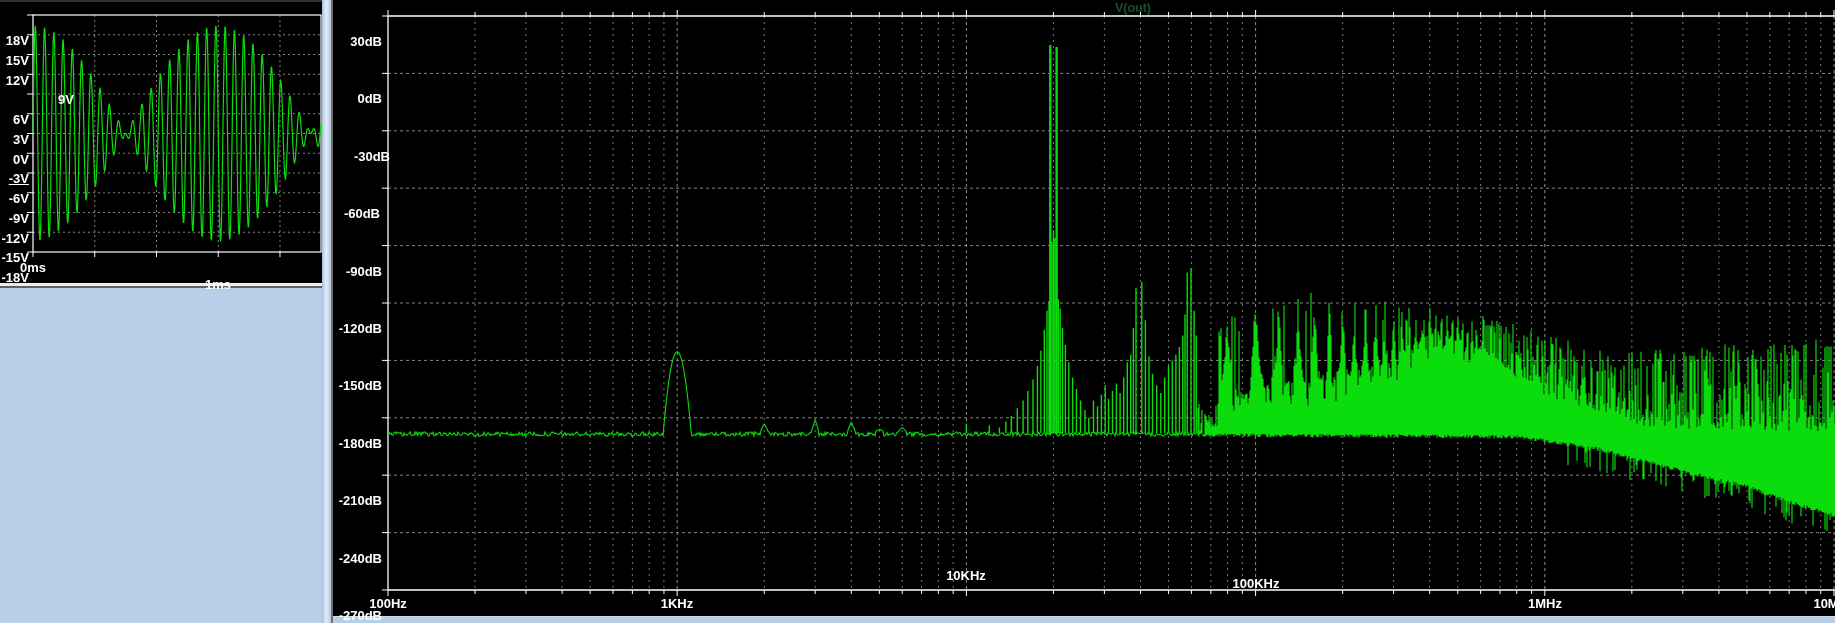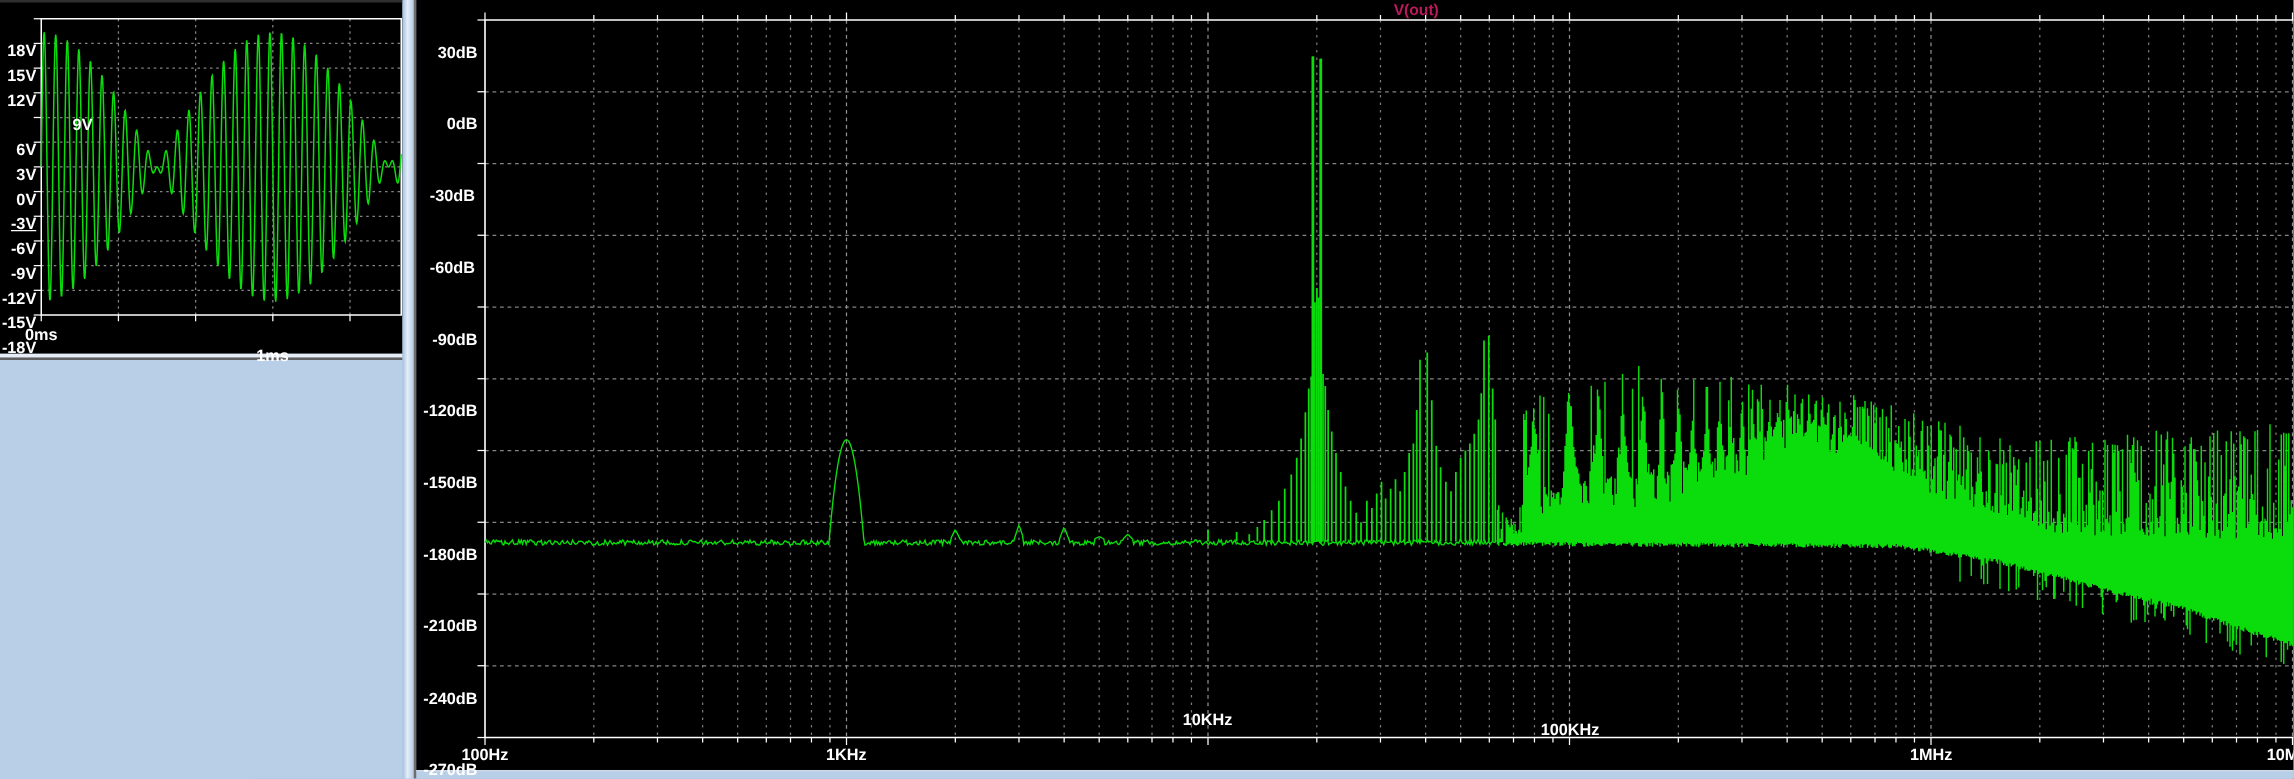--- a/index.html
+++ b/index.html
@@ -11,21 +11,21 @@
   #left-pane-edge2{position:absolute;left:0;top:286px;width:322px;height:2px;background:#5f5f5f;}
   #divider{position:absolute;left:322px;top:0;width:9px;height:623px;
            background:linear-gradient(90deg,#a6c0da 0%,#e4eefb 45%,#b4c9e1 100%);}
   #divider-line{position:absolute;left:331px;top:0;width:2px;height:623px;background:#6e6e6e;}
   #fft-pane{left:333px;top:0;width:1502px;height:616px;}
   #fft-pane-edge{position:absolute;left:333px;top:616px;width:1502px;height:1px;background:#cfd9e8;}
   svg{position:absolute;left:0;top:0;}
   .lbl{position:absolute;color:#fff;font-weight:bold;font-size:13px;line-height:15px;white-space:nowrap;}
   .ylab{text-align:right;margin-top:25px;}
   .xlab{text-align:center;}
-  .vout{position:absolute;color:#be185d;font-weight:bold;font-size:12.5px;line-height:14px;}
+  .vout{position:absolute;color:#14532d;font-weight:bold;font-size:12.5px;line-height:14px;}
 </style>
 </head>
 <body>
 
 <div id="screen">
   <div id="left-pane" class="pane"></div>
   <div id="left-pane-edge1"></div>
   <div id="left-pane-edge2"></div>
   <div id="divider"></div>
   <div id="divider-line"></div>
@@ -244,21 +244,21 @@
     <div class="lbl ylab" style="left: 0px; top: 146px; width: 29px; text-decoration: underline;">-3V</div>
     <div class="lbl ylab" style="left: 0px; top: 166px; width: 29px;">-6V</div>
     <div class="lbl ylab" style="left: 0px; top: 186px; width: 29px;">-9V</div>
     <div class="lbl ylab" style="left: 0px; top: 206px; width: 29px;">-12V</div>
     <div class="lbl ylab" style="left: 0px; top: 225px; width: 29px;">-15V</div>
     <div class="lbl ylab" style="left: 0px; top: 245px; width: 29px;">-18V</div>
     <div class="lbl xlab" style="left: 3px; top: 260px; width: 60px; text-align: center;">0ms</div>
     <div class="lbl xlab" style="left: 188px; top: 277px; width: 60px;">1ms</div>
     <div class="lbl ylab" style="left: 330px; top: 9px; width: 52px;">30dB</div>
     <div class="lbl ylab" style="left: 330px; top: 66px; width: 52px;">0dB</div>
-    <div class="lbl ylab" style="left: 328px; top: 124px; width: 52px;">-30dB</div>
+    <div class="lbl ylab" style="left: 338px; top: 124px; width: 52px;">-30dB</div>
     <div class="lbl ylab" style="left: 328px; top: 181px; width: 52px;">-60dB</div>
     <div class="lbl ylab" style="left: 330px; top: 239px; width: 52px;">-90dB</div>
     <div class="lbl ylab" style="left: 330px; top: 296px; width: 52px;">-120dB</div>
     <div class="lbl ylab" style="left: 330px; top: 353px; width: 52px;">-150dB</div>
     <div class="lbl ylab" style="left: 330px; top: 411px; width: 52px;">-180dB</div>
     <div class="lbl ylab" style="left: 330px; top: 468px; width: 52px;">-210dB</div>
     <div class="lbl ylab" style="left: 330px; top: 526px; width: 52px;">-240dB</div>
     <div class="lbl ylab" style="left: 330px; top: 583px; width: 52px;">-270dB</div>
     <div class="lbl xlab" style="left: 353px; top: 596px; width: 70px;">100Hz</div>
     <div class="lbl xlab" style="left: 642px; top: 596px; width: 70px;">1KHz</div>

